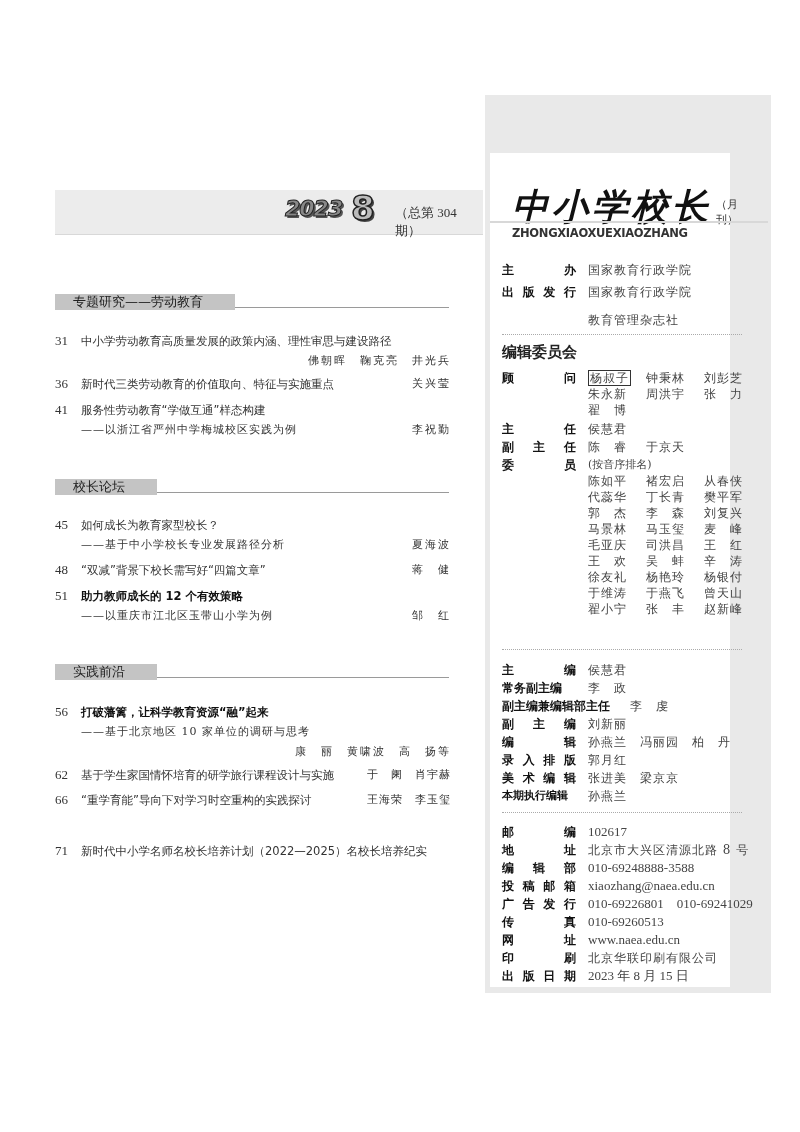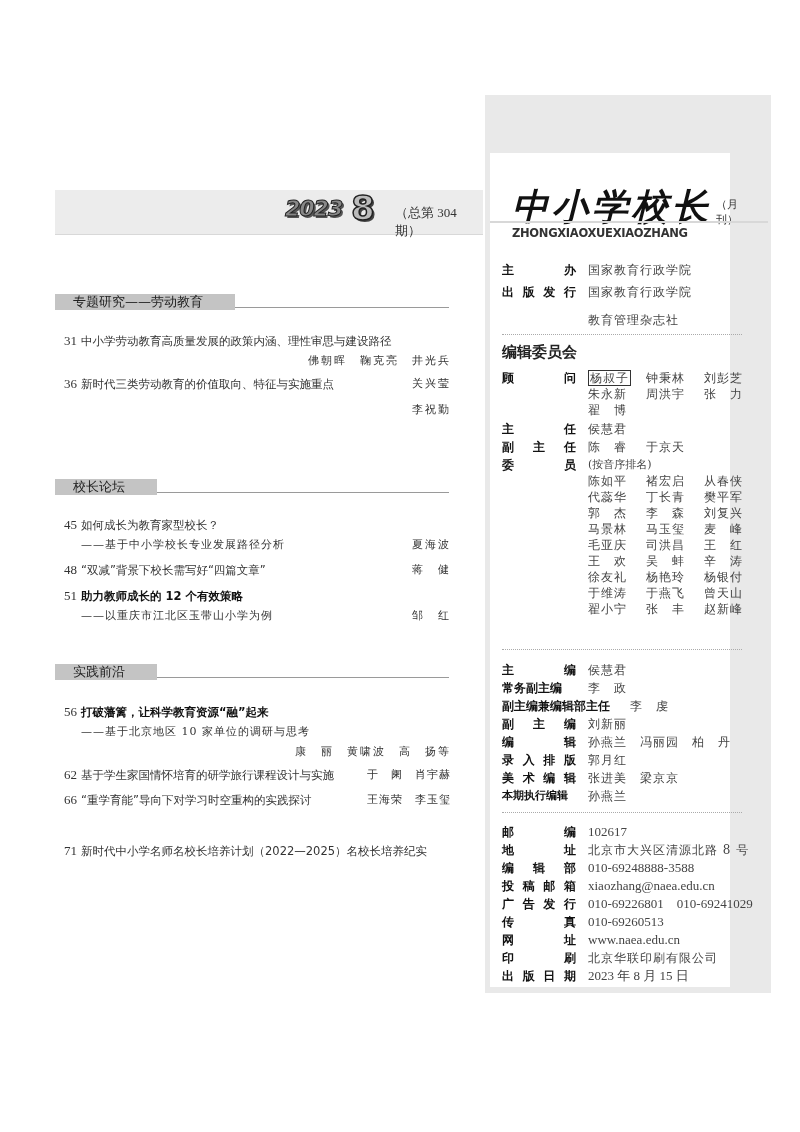--- a/index.html
+++ b/index.html
@@ -28,21 +28,21 @@
     font-size: 13px; color: #333;
   }
   .section-head {
     position: absolute; left: 55px; width: 394px; height: 16px;
     border-bottom: 1px solid #9a9a9a;
   }
   .section-head .tag {
     display: inline-block; background: #c4c4c4; height: 16px; line-height: 16px;
     padding: 0 32px 0 18px; font-family: "DejaVu Sans", sans-serif; font-size: 13px; color: #222;
   }
-  .entry { position: absolute; left: 55px; width: 396px; font-size: 12px; color: #333; text-align: right; }
+  .entry { position: absolute; left: 55px; width: 396px; font-size: 12px; color: #333; }
   .entry .row { position: relative; height: 20px; line-height: 20px; }
   .entry .page { position: absolute; left: 0; width: 22px; font-family: "Liberation Serif", serif; font-size: 13px; }
   .entry .title { position: absolute; left: 26px; font-family: "DejaVu Sans", sans-serif; font-size: 11.5px; white-space: nowrap; }
   .entry .title.bold { font-weight: bold; color: #111; }
   .entry .sub { position: absolute; left: 26px; font-size: 11px; letter-spacing: 1px; white-space: nowrap; }
   .entry .author { position: absolute; right: 0; font-size: 11px; letter-spacing: 2px; white-space: nowrap; }
   .entry .author-inline { position: absolute; right: 0; font-size: 11px; letter-spacing: 1px; white-space: nowrap; }
 
   
   .panel {
@@ -98,20 +98,25 @@
 </div>
 <div class="entry" style="top:374px;">
   <div class="row">
       <span class="page">36</span>
       <span class="title">新时代三类劳动教育的价值取向、特征与实施重点</span>
       <span class="author">关兴莹</span>
     </div>
 </div>
 <div class="entry" style="top:400px;">
   <div class="row">
+      <span class="page">41</span>
+      <span class="title">服务性劳动教育“学做互通”样态构建</span>
+    </div>
+  <div class="row">
+      <span class="sub">——以浙江省严州中学梅城校区实践为例</span>
       <span class="author">李祝勤</span>
     </div>
 </div>
 
 <div class="section-head" style="top:476px;">
   <span class="tag">校长论坛</span>
 </div>
 <div class="entry" style="top:515px;">
   <div class="row">
       <span class="page">45</span>

